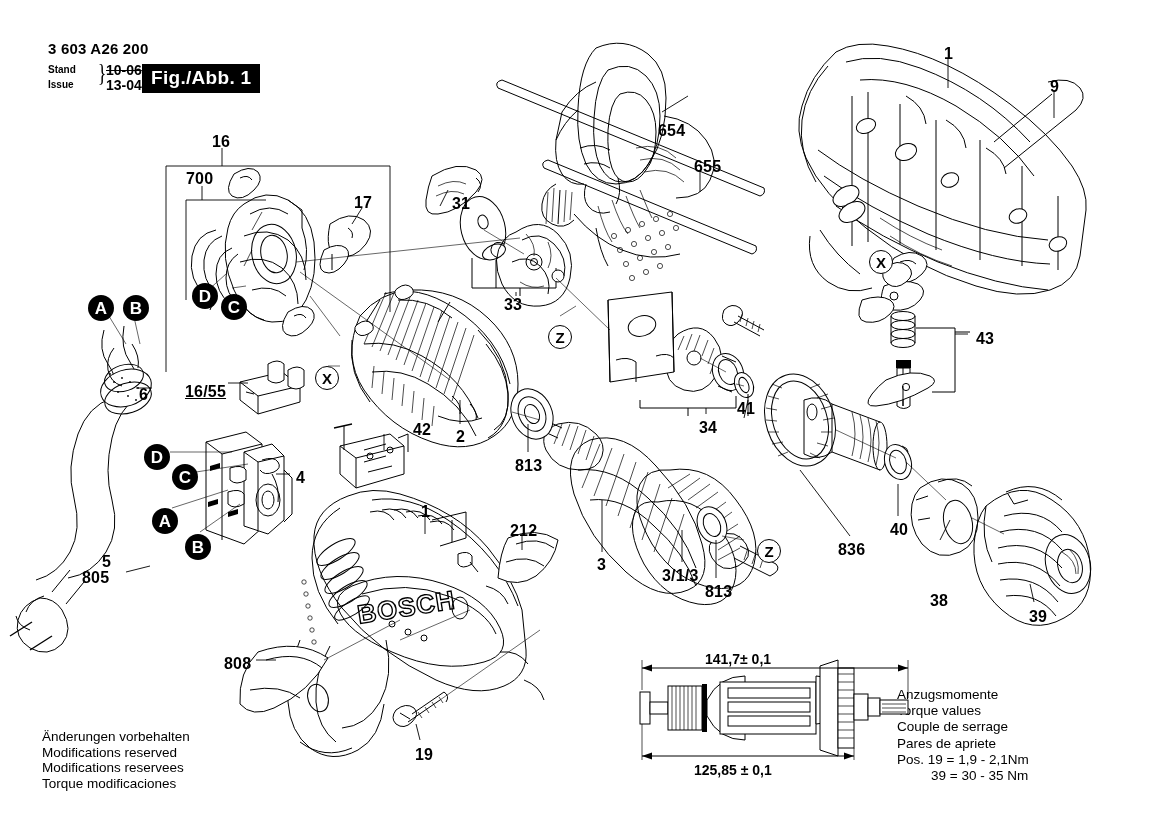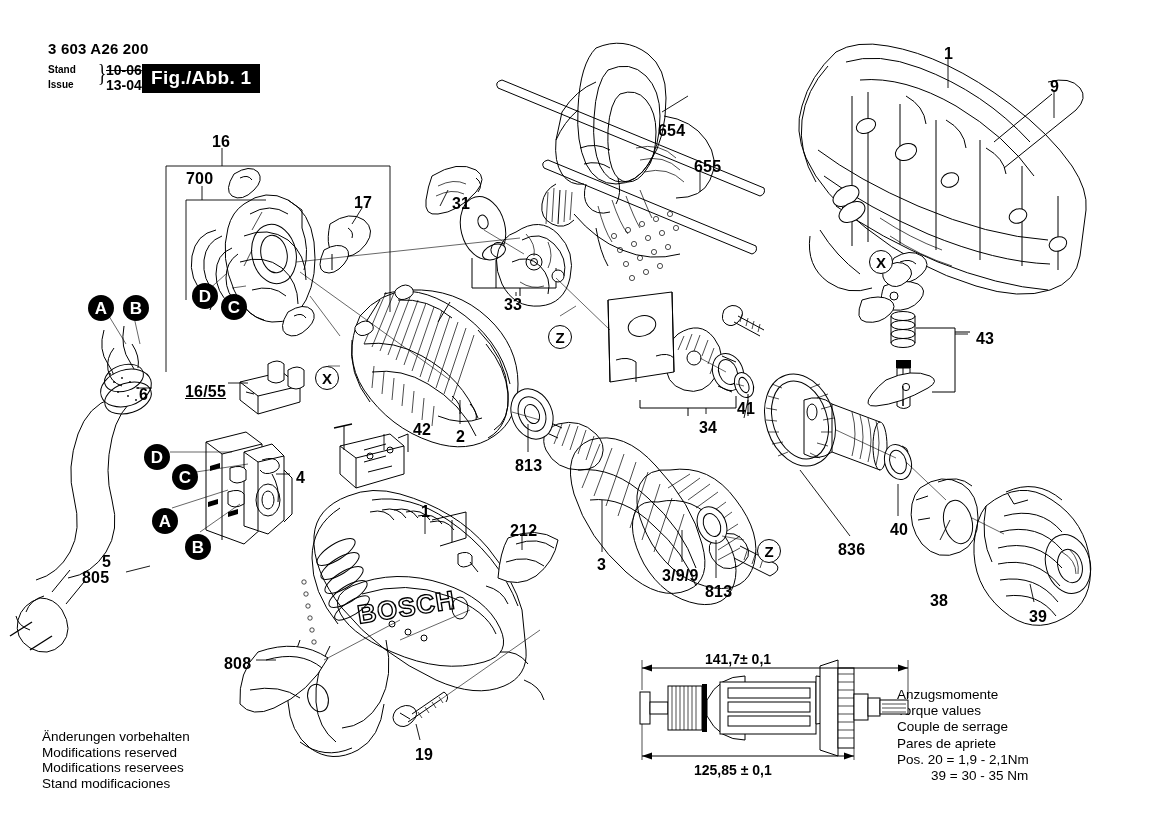--- a/index.html
+++ b/index.html
@@ -168,29 +168,29 @@
   <div class="hdr-brace">}</div>
   <div class="hdr-date old">10-06</div>
   <div class="hdr-date new">13-04-10</div>
 
   <div class="fig-badge">Fig./Abb. 1</div>
 
   <div class="legal">
     <div>Änderungen vorbehalten</div>
     <div>Modifications reserved</div>
     <div>Modifications reservees</div>
-    <div>Stand modificaciones</div>
+    <div>Torque modificaciones</div>
   </div>
 
   <div class="torque">
     <div>Anzugsmomente</div>
     <div>Torque values</div>
     <div>Couple de serrage</div>
     <div>Pares de apriete</div>
-    <div>Pos. 20  =  1,9  -  2,1Nm</div>
+    <div>Pos. 19  =  1,9  -  2,1Nm</div>
     <div class="tq-ind">39  =   30  -  35 Nm</div>
   </div>
 
   <div class="dim" style="left:705px; top:651px;">141,7± 0,1</div>
   <div class="dim" style="left:694px; top:762px;">125,85 ± 0,1</div>
 
   <div class="bosch-logo" style="left:357px; top:592px;">BOSCH</div>
 
   <svg id="art" viewBox="0 0 1169 826">
 
@@ -918,21 +918,21 @@
   <div class="pn" style="left:699px; top:419px;">34</div>
   <div class="pn" style="left:737px; top:400px;">41</div>
   <div class="pn" style="left:139px; top:386px;">6</div>
   <div class="pn" style="left:185px; top:383px;text-decoration:underline;">16/55</div>
   <div class="pn" style="left:456px; top:428px;">2</div>
   <div class="pn" style="left:376px; top:421px;margin-left:37px;">42</div>
   <div class="pn" style="left:296px; top:469px;">4</div>
   <div class="pn" style="left:515px; top:457px;">813</div>
   <div class="pn" style="left:510px; top:522px;">212</div>
   <div class="pn" style="left:597px; top:556px;">3</div>
-  <div class="pn" style="left:662px; top:567px;">3/9/9</div>
+  <div class="pn" style="left:662px; top:567px;">3/1/3</div>
   <div class="pn" style="left:705px; top:583px;">813</div>
   <div class="pn" style="left:102px; top:553px;">5</div>
   <div class="pn" style="left:82px; top:569px;">805</div>
   <div class="pn" style="left:421px; top:503px;">1</div>
   <div class="pn" style="left:838px; top:541px;">836</div>
   <div class="pn" style="left:890px; top:521px;">40</div>
   <div class="pn" style="left:930px; top:546px;margin-top:46px;">38</div>
   <div class="pn" style="left:1029px; top:608px;">39</div>
   <div class="pn" style="left:224px; top:655px;">808</div>
   <div class="pn" style="left:415px; top:746px;">19</div>

